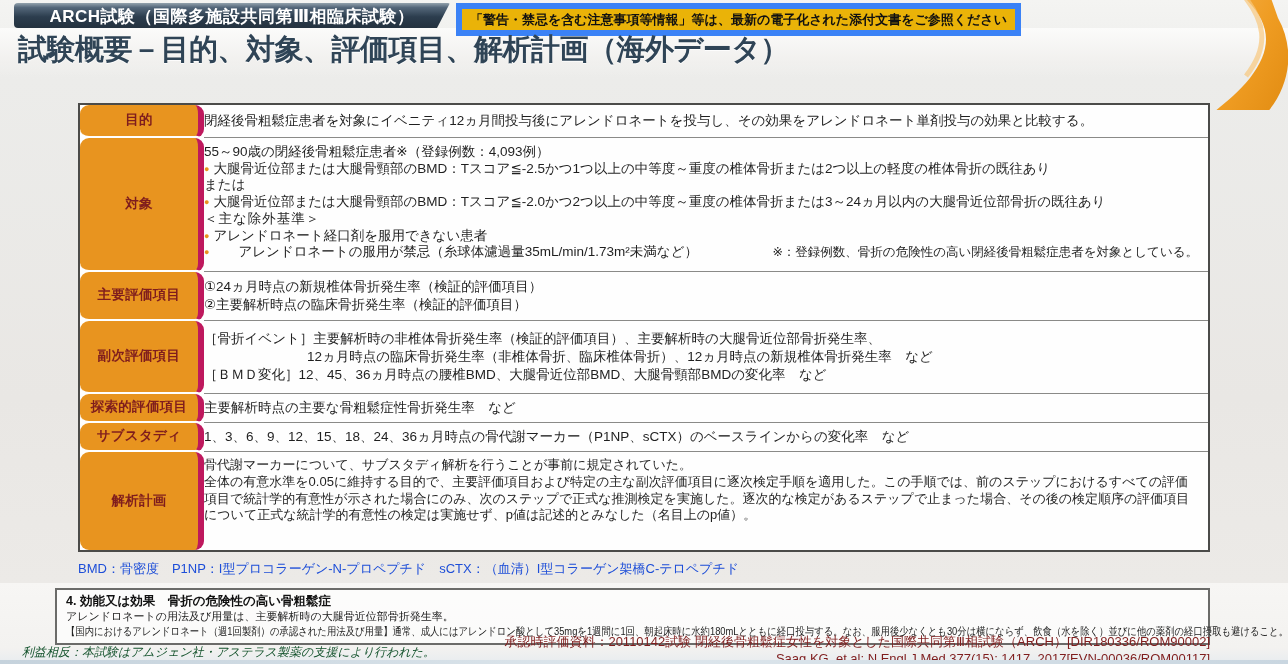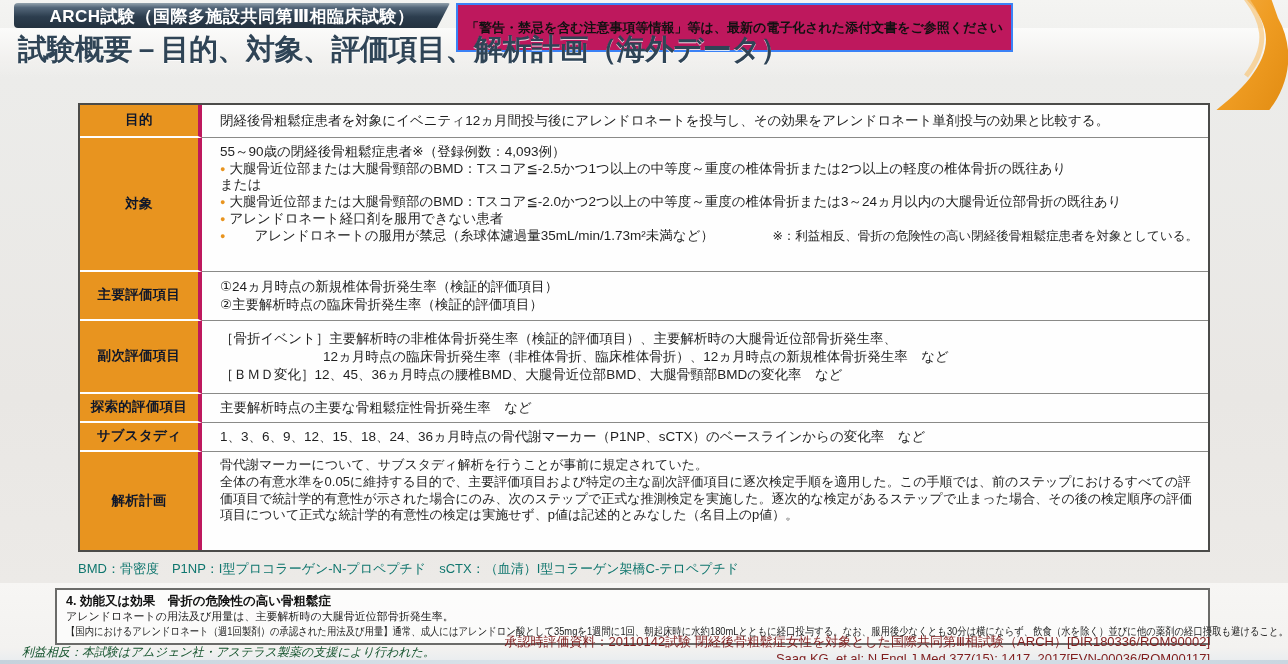--- a/index.html
+++ b/index.html
@@ -14,69 +14,69 @@
   .badge{
     position:absolute;left:14px;top:3px;width:436px;height:25px;
     background:linear-gradient(180deg,#93a2ad 0%,#54677a 18%,#2c3d4e 55%,#24323f 100%);
     color:#fff;font-weight:bold;font-size:17px;line-height:27px;text-align:center;
     border-radius:4px 2px 8px 4px;
     clip-path:polygon(0 0,100% 0,calc(100% - 13px) 100%,0 100%);
     letter-spacing:0.5px;
   }
   .notice{
     position:absolute;left:456px;top:3px;height:21px;
-    background:#be185d;border:2px solid #3b82f6;
-    font-size:13px;font-weight:bold;line-height:21px;padding:12px 8px;color:#111;
+    background:#eab308;border:6px solid #3b82f6;
+    font-size:13px;font-weight:bold;line-height:21px;padding:0 8px;color:#111;
     white-space:nowrap;
   }
   .title{
     position:absolute;left:18px;top:30px;margin:0;
     font-size:29px;font-weight:bold;color:#2f4456;letter-spacing:-0.5px;
     text-shadow:0 1px 0 rgba(255,255,255,0.8);
     white-space:nowrap;
   }
   .title-band{
     position:absolute;left:0;top:28px;width:100%;height:48px;
     background:linear-gradient(180deg,#fbfbfa 0%,#f1f0ee 70%,rgba(233,231,228,0) 100%);
     z-index:-1;
   }
   .ribbon{position:absolute;right:0;top:0;width:150px;height:110px;pointer-events:none;}
   
   .content{position:absolute;left:78px;top:103px;width:1132px;}
   .tbl{border:2px solid #4b4b49;background:#fff;}
   .row{display:flex;align-items:stretch;}
   .label{
-    flex:0 0 118px;background:#e8941f;color:#0f172a;font-weight:bold;font-size:13.5px;
+    flex:0 0 118px;background:#e8941f;color:#7f1d1d;font-weight:bold;font-size:13.5px;
     display:flex;align-items:center;justify-content:center;text-align:center;
-    border-right:4px solid #be185d;border-bottom:2px solid #fff;
-    letter-spacing:0.3px;line-height:1.2;
+    border-right:6px solid #be185d;border-bottom:2px solid #fff;
+    letter-spacing:0.3px;line-height:1.2;border-radius:9px;
   }
   .row:last-child .label{border-bottom:none;}
   .cell{
     flex:1 1 auto;background:#fefefe;border-bottom:1px solid #8a8a88;
-    padding:5px 10px 5px 18px;font-size:13.5px;line-height:1.32;min-width:0;
+    padding:5px 10px 5px 0;font-size:13.5px;line-height:1.32;min-width:0;
   }
   .row:last-child .cell{border-bottom:none;}
   .line{display:block;}
   .bullet-line{display:flex;align-items:baseline;}
   .bullet{flex:0 0 auto;color:#e8941f;font-size:9px;margin-right:4px;position:relative;top:-1px;}
   .bullet::before{content:"●";}
   .split{display:flex;align-items:baseline;gap:25px;}
   .note{margin-left:auto;font-size:12.5px;white-space:nowrap;padding-left:12px;}
   .tag{font-weight:normal;}
   .indent{margin-left:103px;}
   .r-purpose .cell{min-height:22px;display:flex;align-items:center;}
   .r-subjects .cell{min-height:122px;font-size:13.5px;line-height:1.24;padding-top:6px;}
   .r-primary .cell{min-height:38px;display:flex;flex-direction:column;justify-content:center;}
   .r-secondary .cell{min-height:62px;display:flex;flex-direction:column;justify-content:center;}
   .r-exploratory .cell{min-height:18px;display:flex;align-items:center;}
   .r-substudy .cell{min-height:18px;display:flex;align-items:center;}
   .r-analysis .cell{min-height:88px;font-size:13px;line-height:1.29;}
   .exclusion-head{letter-spacing:1px;}
-  .abbr{margin-top:8px;font-size:13px;color:#0f766e;}
+  .abbr{margin-top:8px;font-size:13px;color:#1d4ed8;}
   
   .bottom-band{position:absolute;left:0;top:583px;width:100%;height:81px;
     background:linear-gradient(180deg,#f7f6f4 0%,#f3f2f0 80%,#e7ebef 100%);}
   .footer-box{
     position:absolute;left:55px;top:588px;width:1133px;
     border:2px solid #6b6b69;background:rgba(255,255,255,0.65);
     padding:3px 9px 4px 9px;
   }
   .footer-title{font-size:12.5px;font-weight:bold;color:#111;line-height:1.3;}
   .footer-line{font-size:11px;color:#222;line-height:1.35;}
@@ -126,28 +126,29 @@
           <div class="line">55～90歳の閉経後骨粗鬆症患者※（登録例数：4,093例）</div>
           <div class="line bullet-line">
             <span class="bullet"></span>
             <span>大腿骨近位部または大腿骨頸部のBMD：Tスコア≦-2.5かつ1つ以上の中等度～重度の椎体骨折または2つ以上の軽度の椎体骨折の既往あり</span>
           </div>
           <div class="line">または</div>
           <div class="line bullet-line">
             <span class="bullet"></span>
             <span>大腿骨近位部または大腿骨頸部のBMD：Tスコア≦-2.0かつ2つ以上の中等度～重度の椎体骨折または3～24ヵ月以内の大腿骨近位部骨折の既往あり</span>
           </div>
+          <div class="line exclusion-head">＜主な除外基準＞</div>
           <div class="line bullet-line">
             <span class="bullet"></span>
             <span>アレンドロネート経口剤を服用できない患者</span>
           </div>
           <div class="line split">
             <span class="bullet"></span>
             <span>アレンドロネートの服用が禁忌（糸球体濾過量35mL/min/1.73m²未満など）</span>
-            <span class="note">※：利益相反、骨折の危険性の高い閉経後骨粗鬆症患者を対象としている。</span>
+            <span class="note">※：登録例数、骨折の危険性の高い閉経後骨粗鬆症患者を対象としている。</span>
           </div>
         </div>
       </div>
 
       <div class="row r-primary">
         <div class="label">主要評価項目</div>
         <div class="cell">
           <div class="line">①24ヵ月時点の新規椎体骨折発生率（検証的評価項目）</div>
           <div class="line">②主要解析時点の臨床骨折発生率（検証的評価項目）</div>
         </div>

